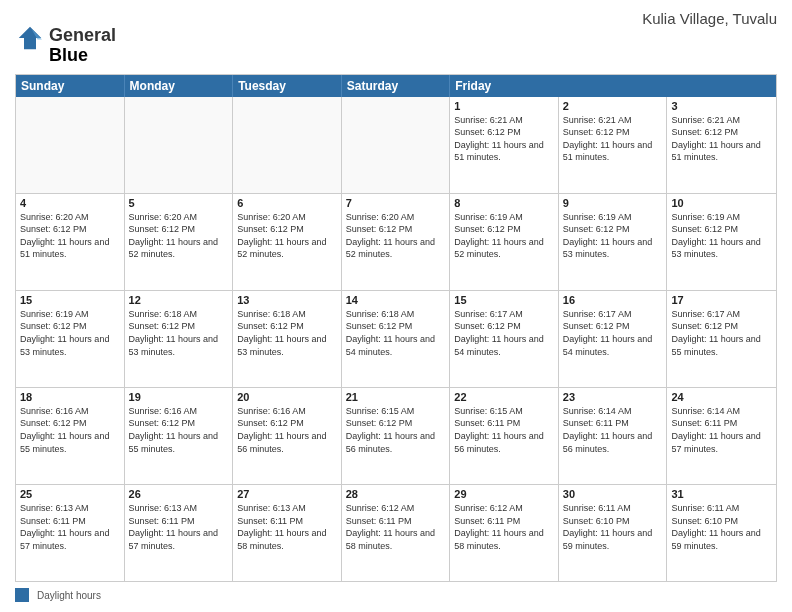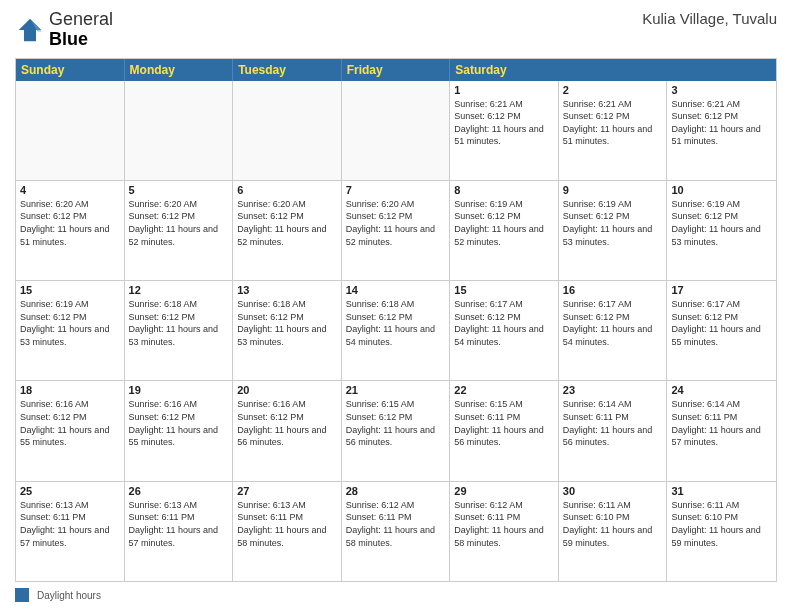--- a/index.html
+++ b/index.html
@@ -28,22 +28,23 @@
       align-items: center;
       gap: 4px;
     }
     .logo-text {
       display: flex;
       flex-direction: column;
       line-height: 1.1;
     }
     .logo-general {
       font-size: 18px;
-      font-weight: normal;
+      font-weight: bold;
       color: #333;
+      margin-top: 16px;
     }
     .logo-blue {
       font-size: 18px;
       font-weight: bold;
       color: #000000;
     }
     .logo-icon {
       width: 30px;
       height: 30px;
     }
@@ -64,21 +65,21 @@
       display: flex;
       flex-direction: column;
       border: 1px solid #ccc;
     }
     .cal-header-row {
       display: grid;
       grid-template-columns: repeat(7, 1fr);
       background: #2e6da4;
     }
     .cal-header-cell {
-      color: #fde047;
+      color: #ffffff;
       font-weight: bold;
       font-size: 12px;
       padding: 4px 5px;
       text-align: left;
       border-right: 1px solid #4a84b8;
     }
     .cal-header-cell:last-child { border-right: none; }
     .cal-body {
       display: flex;
       flex-direction: column;
@@ -145,22 +146,22 @@
     <div class="title-block">
       <div class="subtitle">Kulia Village, Tuvalu</div>
     </div>
   </div>
 
   <div class="calendar">
     <div class="cal-header-row">
     <div class="cal-header-cell">Sunday</div>
         <div class="cal-header-cell">Monday</div>
         <div class="cal-header-cell">Tuesday</div>
+        <div class="cal-header-cell">Saturday</div>
         <div class="cal-header-cell">Friday</div>
-        <div class="cal-header-cell">Saturday</div>
       </div>
     <div class="cal-body">
     <div class="cal-row">
           <div class="cal-cell empty"></div>
           <div class="cal-cell empty"></div>
           <div class="cal-cell empty"></div>
           <div class="cal-cell empty"></div>
           <div class="cal-cell">
             <div class="day-number">1</div>
             <div class="day-info" style="white-space: pre-line;">Sunrise: 6:21 AM

